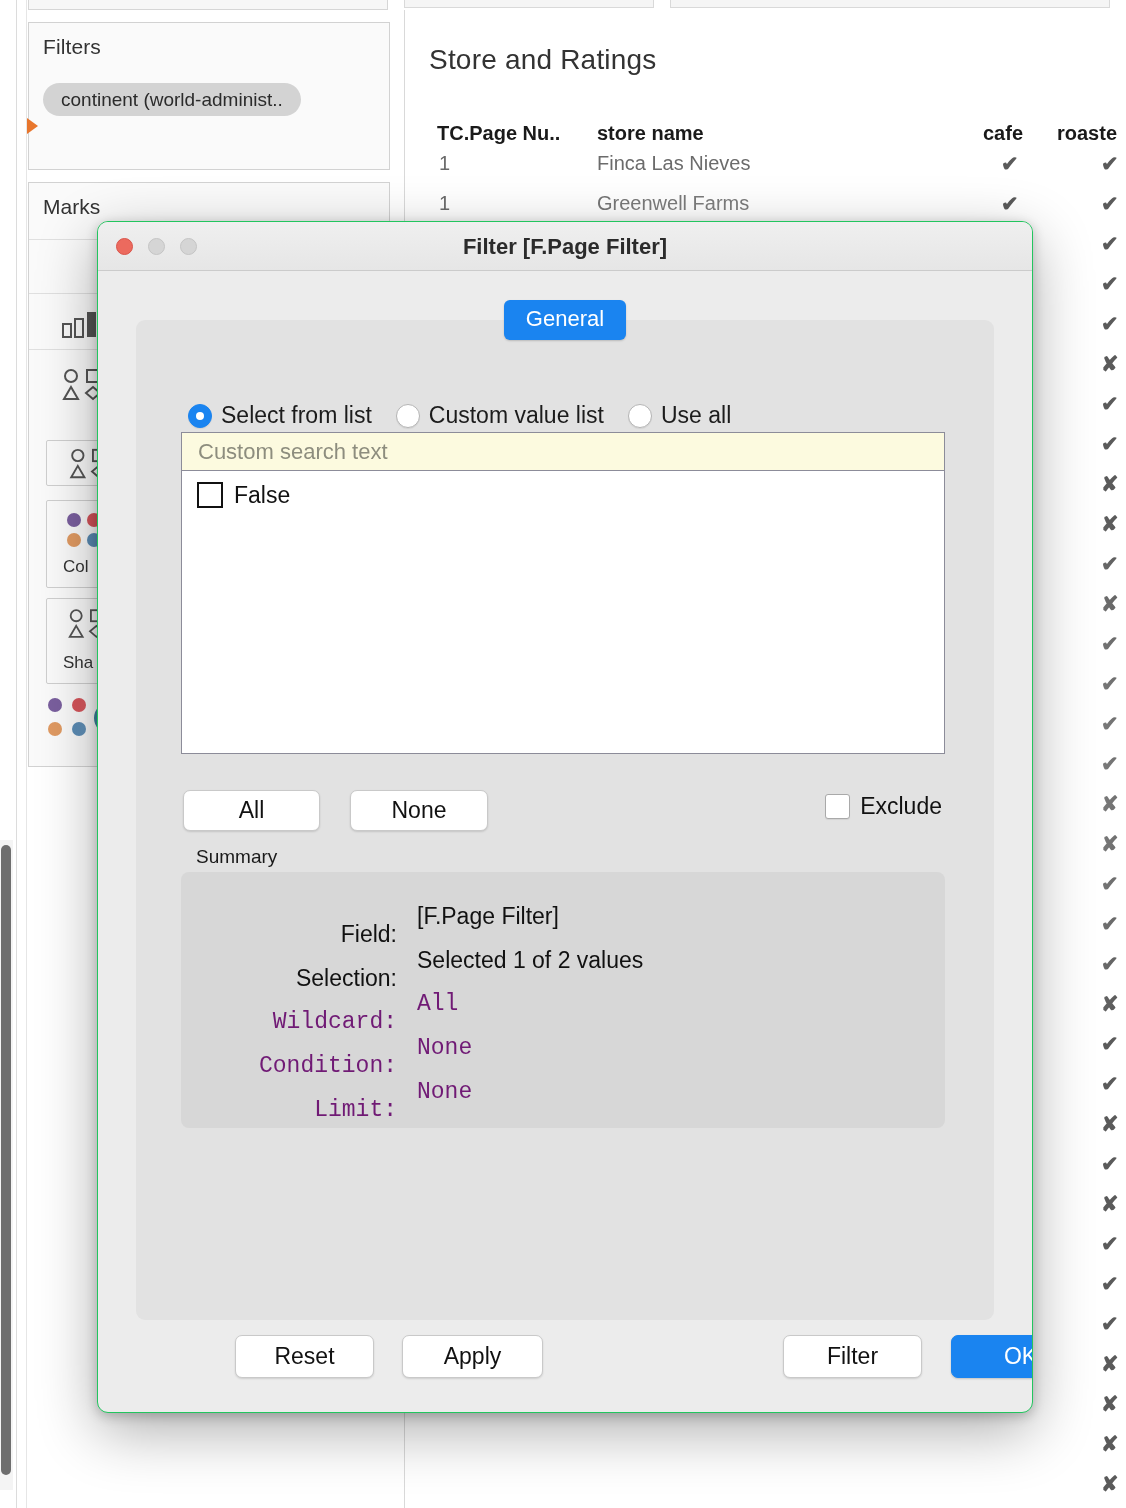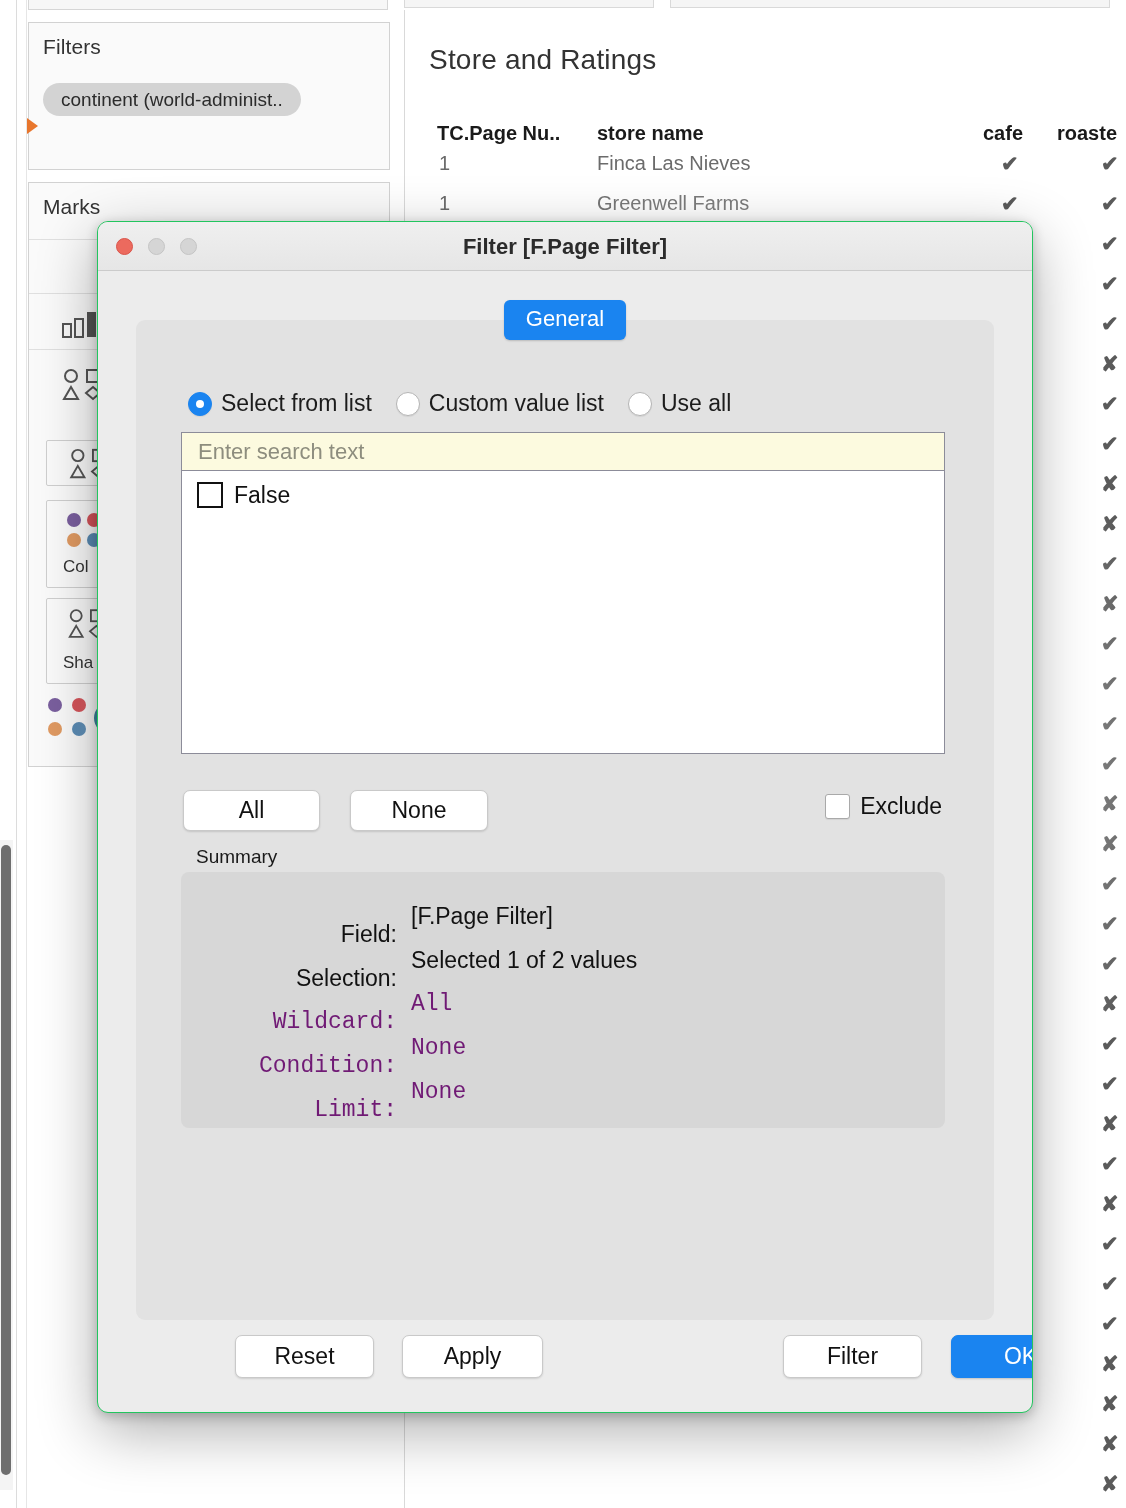--- a/index.html
+++ b/index.html
@@ -352,21 +352,21 @@
     width: 858px;
     height: 1000px;
     background: #e2e2e2;
     border-radius: 9px;
     box-sizing: border-box;
   }
 
   .radio-row {
     position: absolute;
     left: 52px;
-    top: 70px;
+    top: 82px;
     display: flex;
     align-items: center;
     gap: 0;
   }
   .radio-item {
     display: flex;
     align-items: center;
     margin-right: 24px;
   }
   .radio {
@@ -534,20 +534,21 @@
     text-align: right;
     font-size: 23px;
     color: #111111;
     padding-right: 14px;
     box-sizing: border-box;
     margin-top: 36px;
   }
   .sum-val {
     font-size: 23px;
     color: #111111;
+    margin-left: 6px;
   }
   .sum-row.dim .sum-key, .sum-row.dim .sum-val { color: #701a75; font-family: Liberation Mono, monospace; }
 
   .footer-btn {
     position: absolute;
     height: 43px;
     border-radius: 7px;
     font-size: 23px;
     font-family: "Liberation Sans", sans-serif;
   }
@@ -920,21 +921,21 @@
           <span class="radio-label">Custom value list</span>
         </div>
         <div class="radio-item">
           <span class="radio"></span>
           <span class="radio-label">Use all</span>
         </div>
       </div>
 
       <div class="listbox">
         <div class="search-field">
-          <span class="search-placeholder">Enter search text</span>
+          <span class="search-placeholder">Custom search text</span>
         </div>
         <div class="list-items">
           <div class="list-item">
             <span class="cbox"></span>
             <span class="list-label">False</span>
           </div>
         </div>
       </div>
 
       <button class="btn btn-all">All</button>

